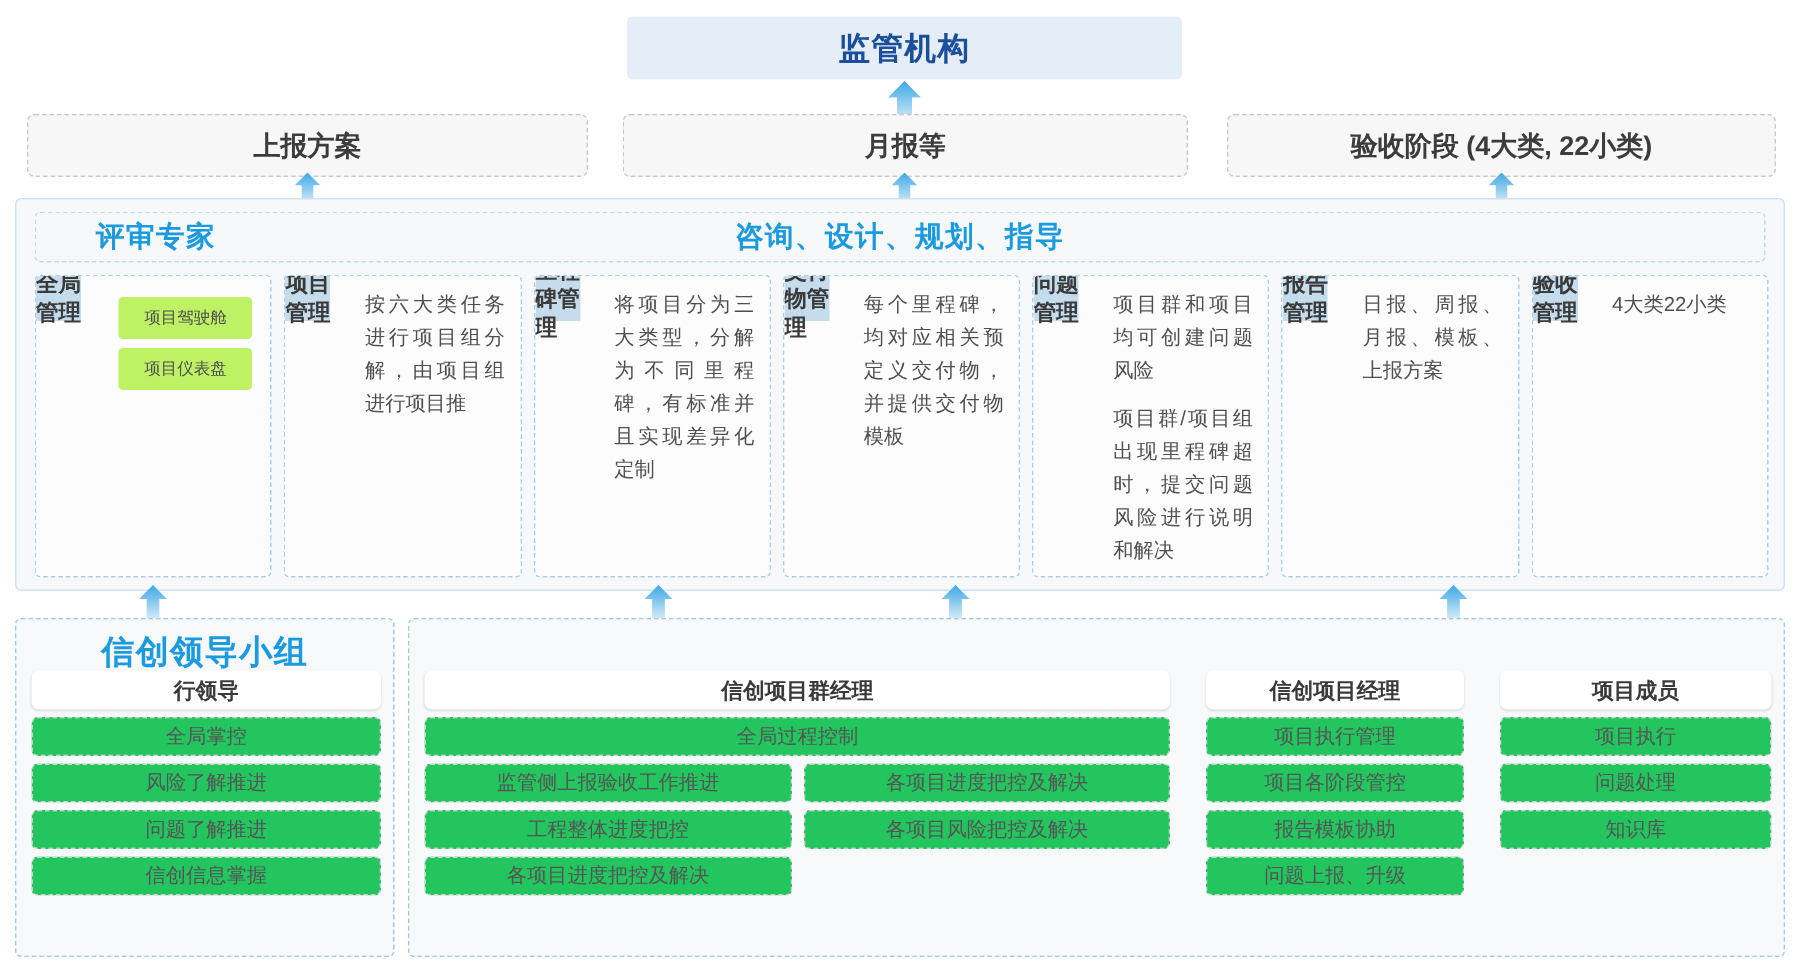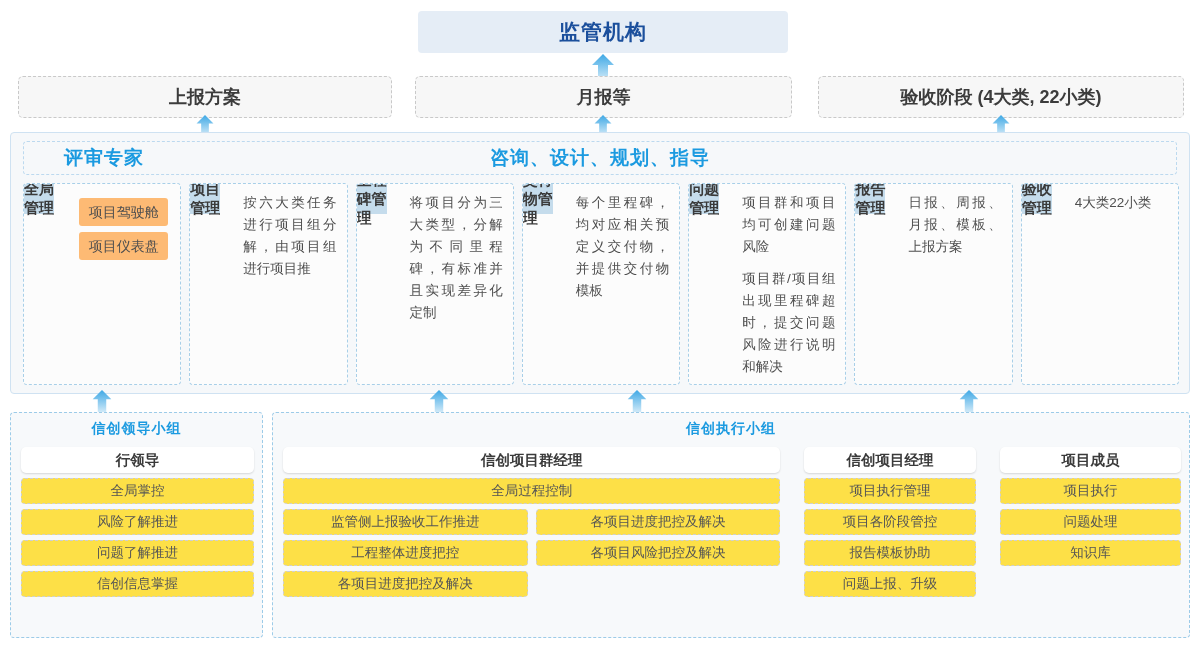--- a/index.html
+++ b/index.html
@@ -83,50 +83,50 @@
     display:flex;align-items:center;justify-content:center;
     font-size:15px;font-weight:bold;color:#3a3a3a;
   }
   .col-body{
     flex:1 1 auto;padding:8px 10px 6px 10px;
     font-size:13.5px;line-height:22px;color:#4f4f4f;
   }
   .col-body p{margin:0 0 10px 0;text-align:justify;text-justify:inter-ideograph;}
   .col-body p:last-child{margin-bottom:0;}
   .pill{
-    background:#fdba74;border-radius:3px;
+    background:#bef264;border-radius:3px;
     height:28px;margin:6px 2px;
     display:flex;align-items:center;justify-content:center;
-    font-size:14px;color:#4f4f4f;
+    font-size:11px;color:#4f4f4f;
   }
 
   
   #bottom-wrap{
     position:absolute;left:10px;top:412px;width:1180px;height:226px;
   }
   .group{
     position:absolute;top:0;height:226px;
     border:1px dashed #9ccbe8;border-radius:4px;
     background:#f7f9fb;
     box-sizing:border-box;
   }
   #group-lead{left:0;width:253px;}
   #group-exec{left:262px;width:918px;}
   .group-title{
-    text-align:center;font-size:14px;font-weight:bold;color:#1b9ae0;
+    text-align:center;font-size:22px;font-weight:bold;color:#1b9ae0;
     letter-spacing:1px;margin-top:7px;
   }
   .role-head{
     background:#ffffff;border-radius:5px;
     box-shadow:0 1px 2px rgba(0,0,0,0.14);
     height:26px;display:flex;align-items:center;justify-content:center;
     font-size:14.5px;font-weight:bold;color:#3a3a3a;
   }
   .task{
-    border:1px dashed #cfcfcf;border-radius:4px;background:#fde047;
+    border:1px dashed #cfcfcf;border-radius:4px;background:#22c55e;
     height:26px;display:flex;align-items:center;justify-content:center;
     font-size:13.5px;color:#555;margin-top:5px;
     box-sizing:border-box;
   }
   
   #lead-inner{position:absolute;left:10px;top:34px;width:233px;}
   
   #exec-inner{position:absolute;left:10px;top:34px;width:898px;
               display:flex;gap:24px;}
   #pgm-col{width:516px;}
@@ -273,21 +273,20 @@
       <div id="lead-inner">
         <div class="role-head">行领导</div>
         <div class="task">全局掌控</div>
         <div class="task">风险了解推进</div>
         <div class="task">问题了解推进</div>
         <div class="task">信创信息掌握</div>
       </div>
     </div>
 
     <div class="group" id="group-exec">
-      <div class="group-title">信创执行小组</div>
 
       <div id="exec-inner">
 
         <div id="pgm-col">
           <div class="role-head">信创项目群经理</div>
           <div class="task">全局过程控制</div>
           <div class="pgm-grid">
             <div>
               <div class="task">监管侧上报验收工作推进</div>
               <div class="task">工程整体进度把控</div>

